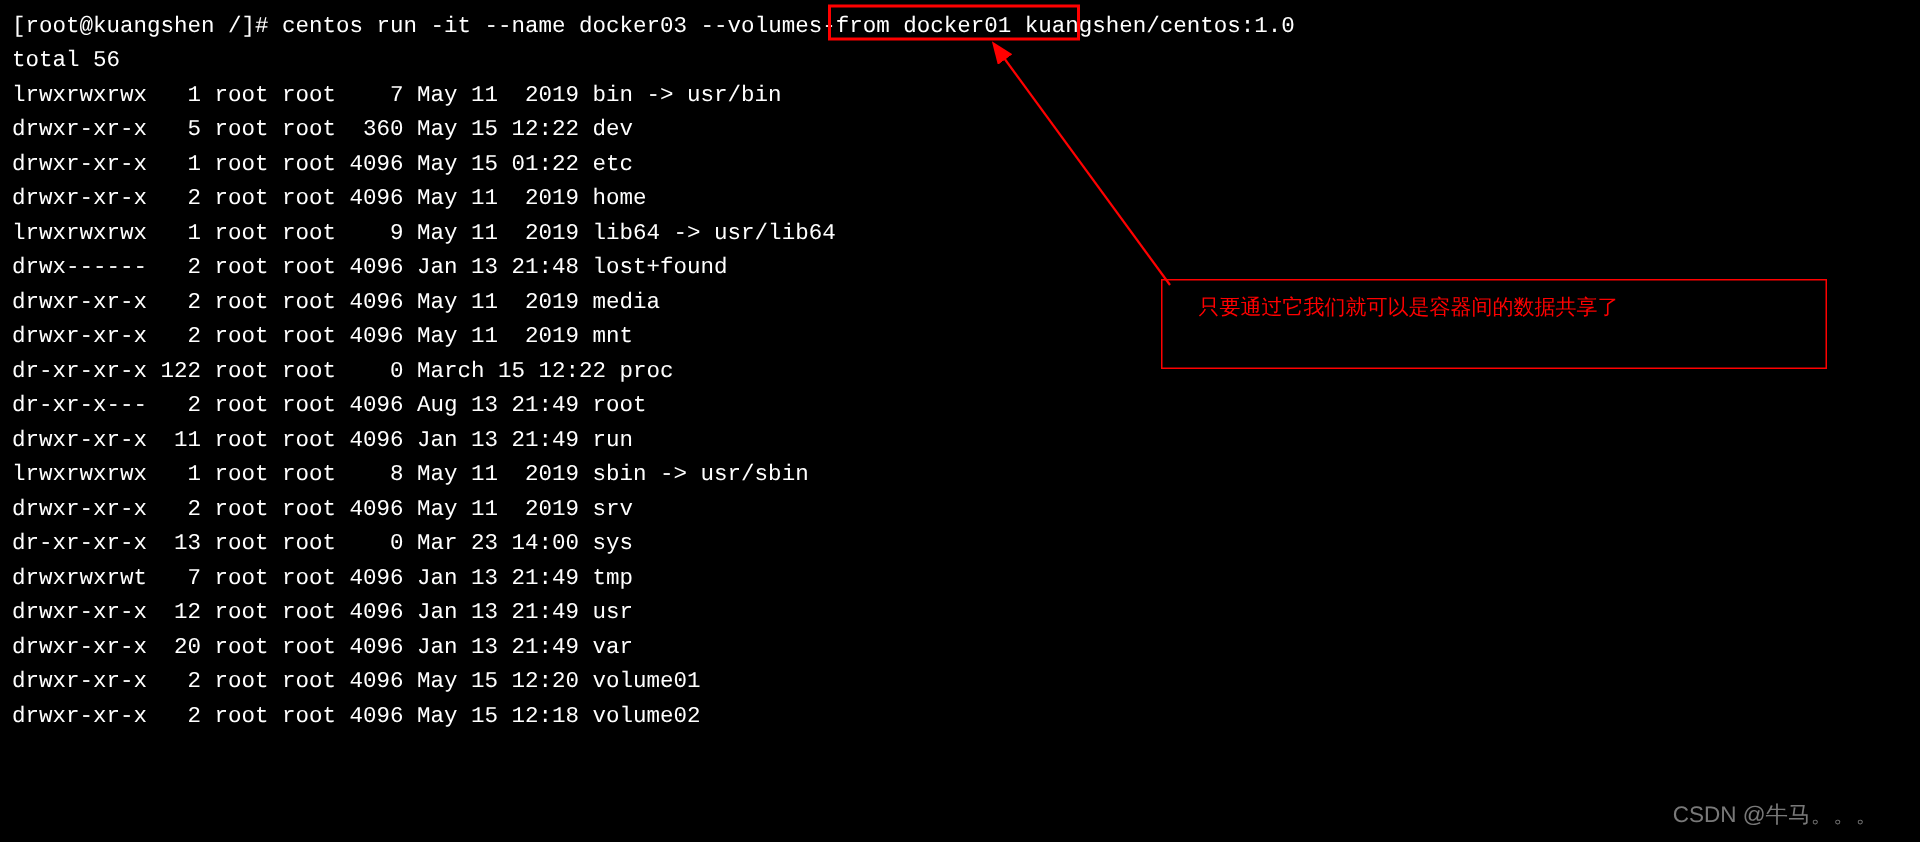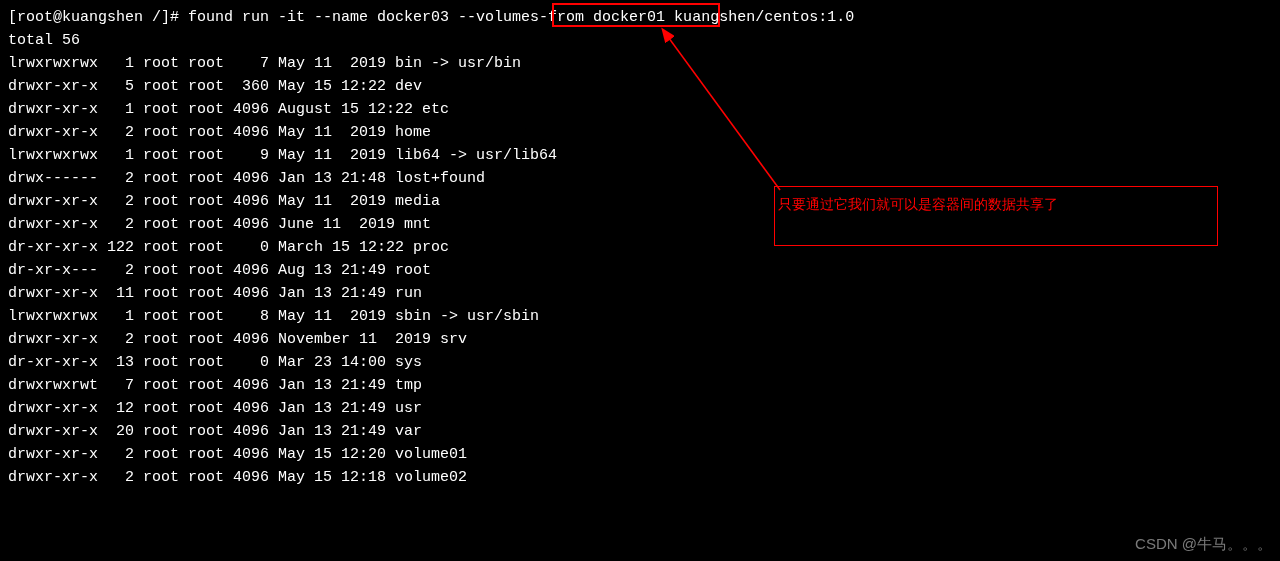--- a/index.html
+++ b/index.html
@@ -21,55 +21,55 @@
     position: absolute;
     border: 2px solid #ff0000;
     pointer-events: none;
   }
   .annotation-box {
     position: absolute;
     border: 1px solid #ff0000;
     color: #ff0000;
     font-family: "Microsoft YaHei", sans-serif;
     font-size: 14px;
-    padding: 8px 3px;
+    padding: 8px 24px;
     line-height: 1.4;
   }
   .arrow {
     position: absolute;
     pointer-events: none;
   }
   .watermark {
     position: absolute;
-    right: 8px;
+    right: 28px;
     bottom: 6px;
     color: rgba(220,220,220,0.55);
     font-family: "Microsoft YaHei", sans-serif;
     font-size: 15px;
   }
 </style>
 </head>
 <body>
 
 <div>
-  <div class="line"><span>[root@kuangshen /]# </span><span>found run -it --name docker03 </span><span>--volumes-from </span><span>docker01 kuangshen/centos:1.0</span></div>
+  <div class="line"><span>[root@kuangshen /]# </span><span>centos run -it --name docker03 </span><span>--volumes-from </span><span>docker01 kuangshen/centos:1.0</span></div>
   <div class="line">total 56</div>
   <div class="line">lrwxrwxrwx   1 root root    7 May 11  2019 bin -&gt; usr/bin</div>
   <div class="line">drwxr-xr-x   5 root root  360 May 15 12:22 dev</div>
-  <div class="line">drwxr-xr-x   1 root root 4096 August 15 12:22 etc</div>
+  <div class="line">drwxr-xr-x   1 root root 4096 May 15 01:22 etc</div>
   <div class="line">drwxr-xr-x   2 root root 4096 May 11  2019 home</div>
   <div class="line">lrwxrwxrwx   1 root root    9 May 11  2019 lib64 -&gt; usr/lib64</div>
   <div class="line">drwx------   2 root root 4096 Jan 13 21:48 lost+found</div>
   <div class="line">drwxr-xr-x   2 root root 4096 May 11  2019 media</div>
-  <div class="line">drwxr-xr-x   2 root root 4096 June 11  2019 mnt</div>
+  <div class="line">drwxr-xr-x   2 root root 4096 May 11  2019 mnt</div>
   <div class="line">dr-xr-xr-x 122 root root    0 March 15 12:22 proc</div>
   <div class="line">dr-xr-x---   2 root root 4096 Aug 13 21:49 root</div>
   <div class="line">drwxr-xr-x  11 root root 4096 Jan 13 21:49 run</div>
   <div class="line">lrwxrwxrwx   1 root root    8 May 11  2019 sbin -&gt; usr/sbin</div>
-  <div class="line">drwxr-xr-x   2 root root 4096 November 11  2019 srv</div>
+  <div class="line">drwxr-xr-x   2 root root 4096 May 11  2019 srv</div>
   <div class="line">dr-xr-xr-x  13 root root    0 Mar 23 14:00 sys</div>
   <div class="line">drwxrwxrwt   7 root root 4096 Jan 13 21:49 tmp</div>
   <div class="line">drwxr-xr-x  12 root root 4096 Jan 13 21:49 usr</div>
   <div class="line">drwxr-xr-x  20 root root 4096 Jan 13 21:49 var</div>
   <div class="line">drwxr-xr-x   2 root root 4096 May 15 12:20 volume01</div>
   <div class="line">drwxr-xr-x   2 root root 4096 May 15 12:18 volume02</div>
 </div>
 
 <div class="highlight-box" id="hl-box" style="left: 552px; top: 3px; width: 168px; height: 24px;"></div>
 

